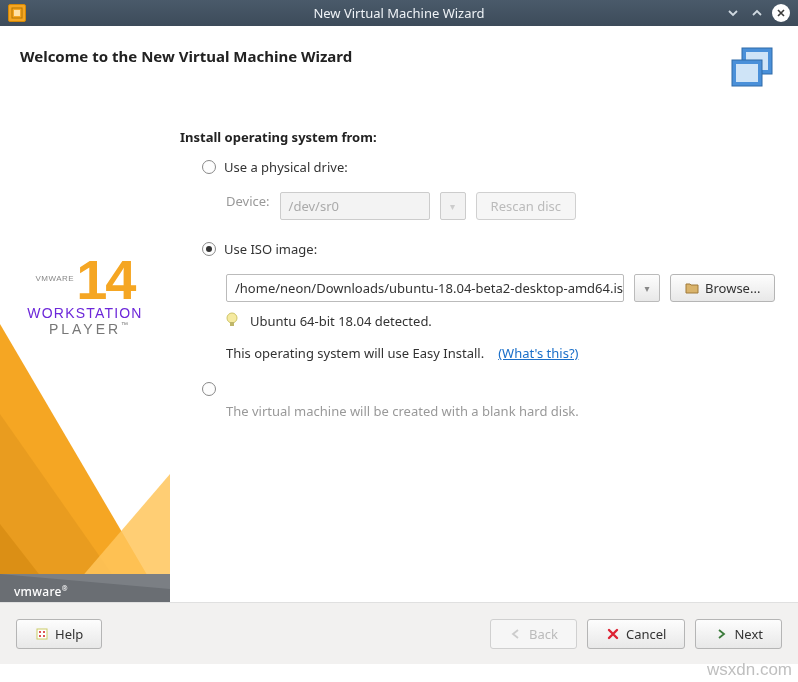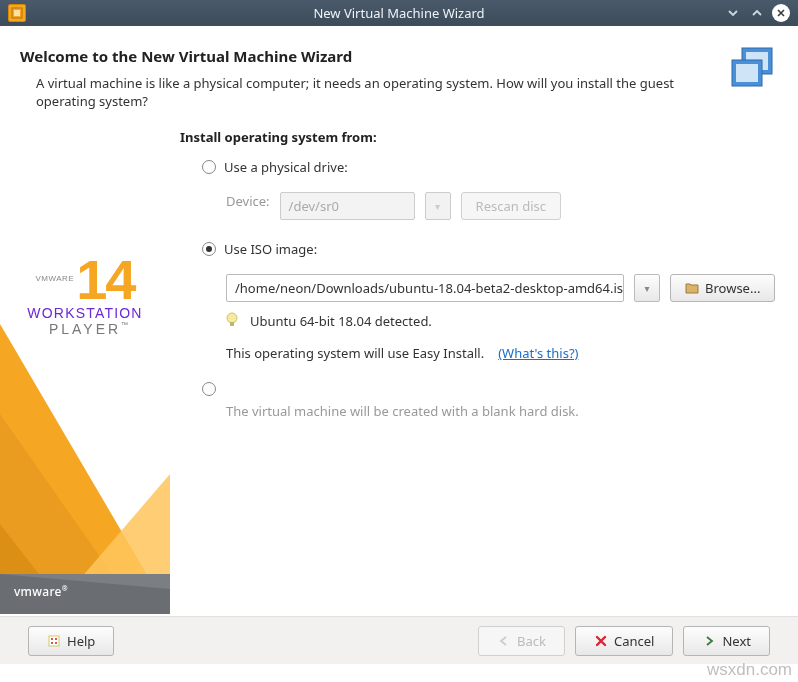--- a/index.html
+++ b/index.html
@@ -252,25 +252,25 @@
     }
     .easy-row {
       margin-top:14px;
       display:flex; gap:14px; align-items:center;text-align:right;
     }
     .link { color:#1a6fc9; text-decoration: underline; cursor:pointer; }
     .later-note { color:#999; margin-left:46px; margin-top:4px; }
     .footer {
       position: absolute;
       left:0; right:0; bottom:18px;
-      height: 48px;
+      height: 62px;
       border-top: 1px solid #e0e0e0;
       background:#f2f1f0;
       display:flex; align-items:center;
-      padding: 0 28px;
+      padding: 0 16px;
     }
     .footer .spacer { flex:1; }
     .footer .btn { height: 30px; padding: 0 18px; }
     .footer .btn + .btn { margin-left: 10px; }
     .ico-sm { width:14px;height:14px;display:inline-flex;align-items:center;justify-content:center; }
     .watermark {
       position:absolute; right:6px; bottom:2px;
       font-size:17px; color:#bfbfbf;
       font-family: Arial,sans-serif;
     }
@@ -302,21 +302,20 @@
           <path d="M2 2 L8 8 M8 2 L2 8" stroke="#3a3a3a" stroke-width="1.6"></path>
         </svg>
     </div>
   </div>
 </div>
 
 <div class="content">
 
   <div class="welcome">
     <h2>Welcome to the New Virtual Machine Wizard</h2>
-    <p>A virtual machine is like a physical computer; it needs an operating system. How will you install the guest operating system?</p>
     <div class="wiz-icon">
       <svg width="48" height="44" viewBox="0 0 48 44">
         <rect x="14" y="2" width="30" height="26" fill="#4a90d9" stroke="#2f6aa8" stroke-width="1"></rect>
         <rect x="18" y="6" width="22" height="18" fill="#cfe4f7"></rect>
         <rect x="4" y="14" width="30" height="26" fill="#4a90d9" stroke="#2f6aa8" stroke-width="1"></rect>
         <rect x="8" y="18" width="22" height="18" fill="#cfe4f7"></rect>
       </svg>
     </div>
   </div>
 
@@ -343,21 +342,21 @@
     <div class="main">
       <h3>Install operating system from:</h3>
 
       <div class="opt-row top">
         <span class="radio"></span>
         <span>Use a physical drive:</span>
       </div>
       <div class="sub">
         <div class="row-inline">
           <span class="label-muted">Device:</span>
-          <div class="text-input disabled" style="width:135px;">/dev/sr0</div>
+          <div class="text-input disabled" style="width:150px;">/dev/sr0</div>
           <div class="drop-btn disabled">▾</div>
           <div class="btn disabled">
               <span>Rescan disc</span>
             </div>
         </div>
       </div>
 
       <div class="opt-row" style="margin-top:18px;">
         <span class="radio sel"></span>
         <span>Use ISO image:</span>

